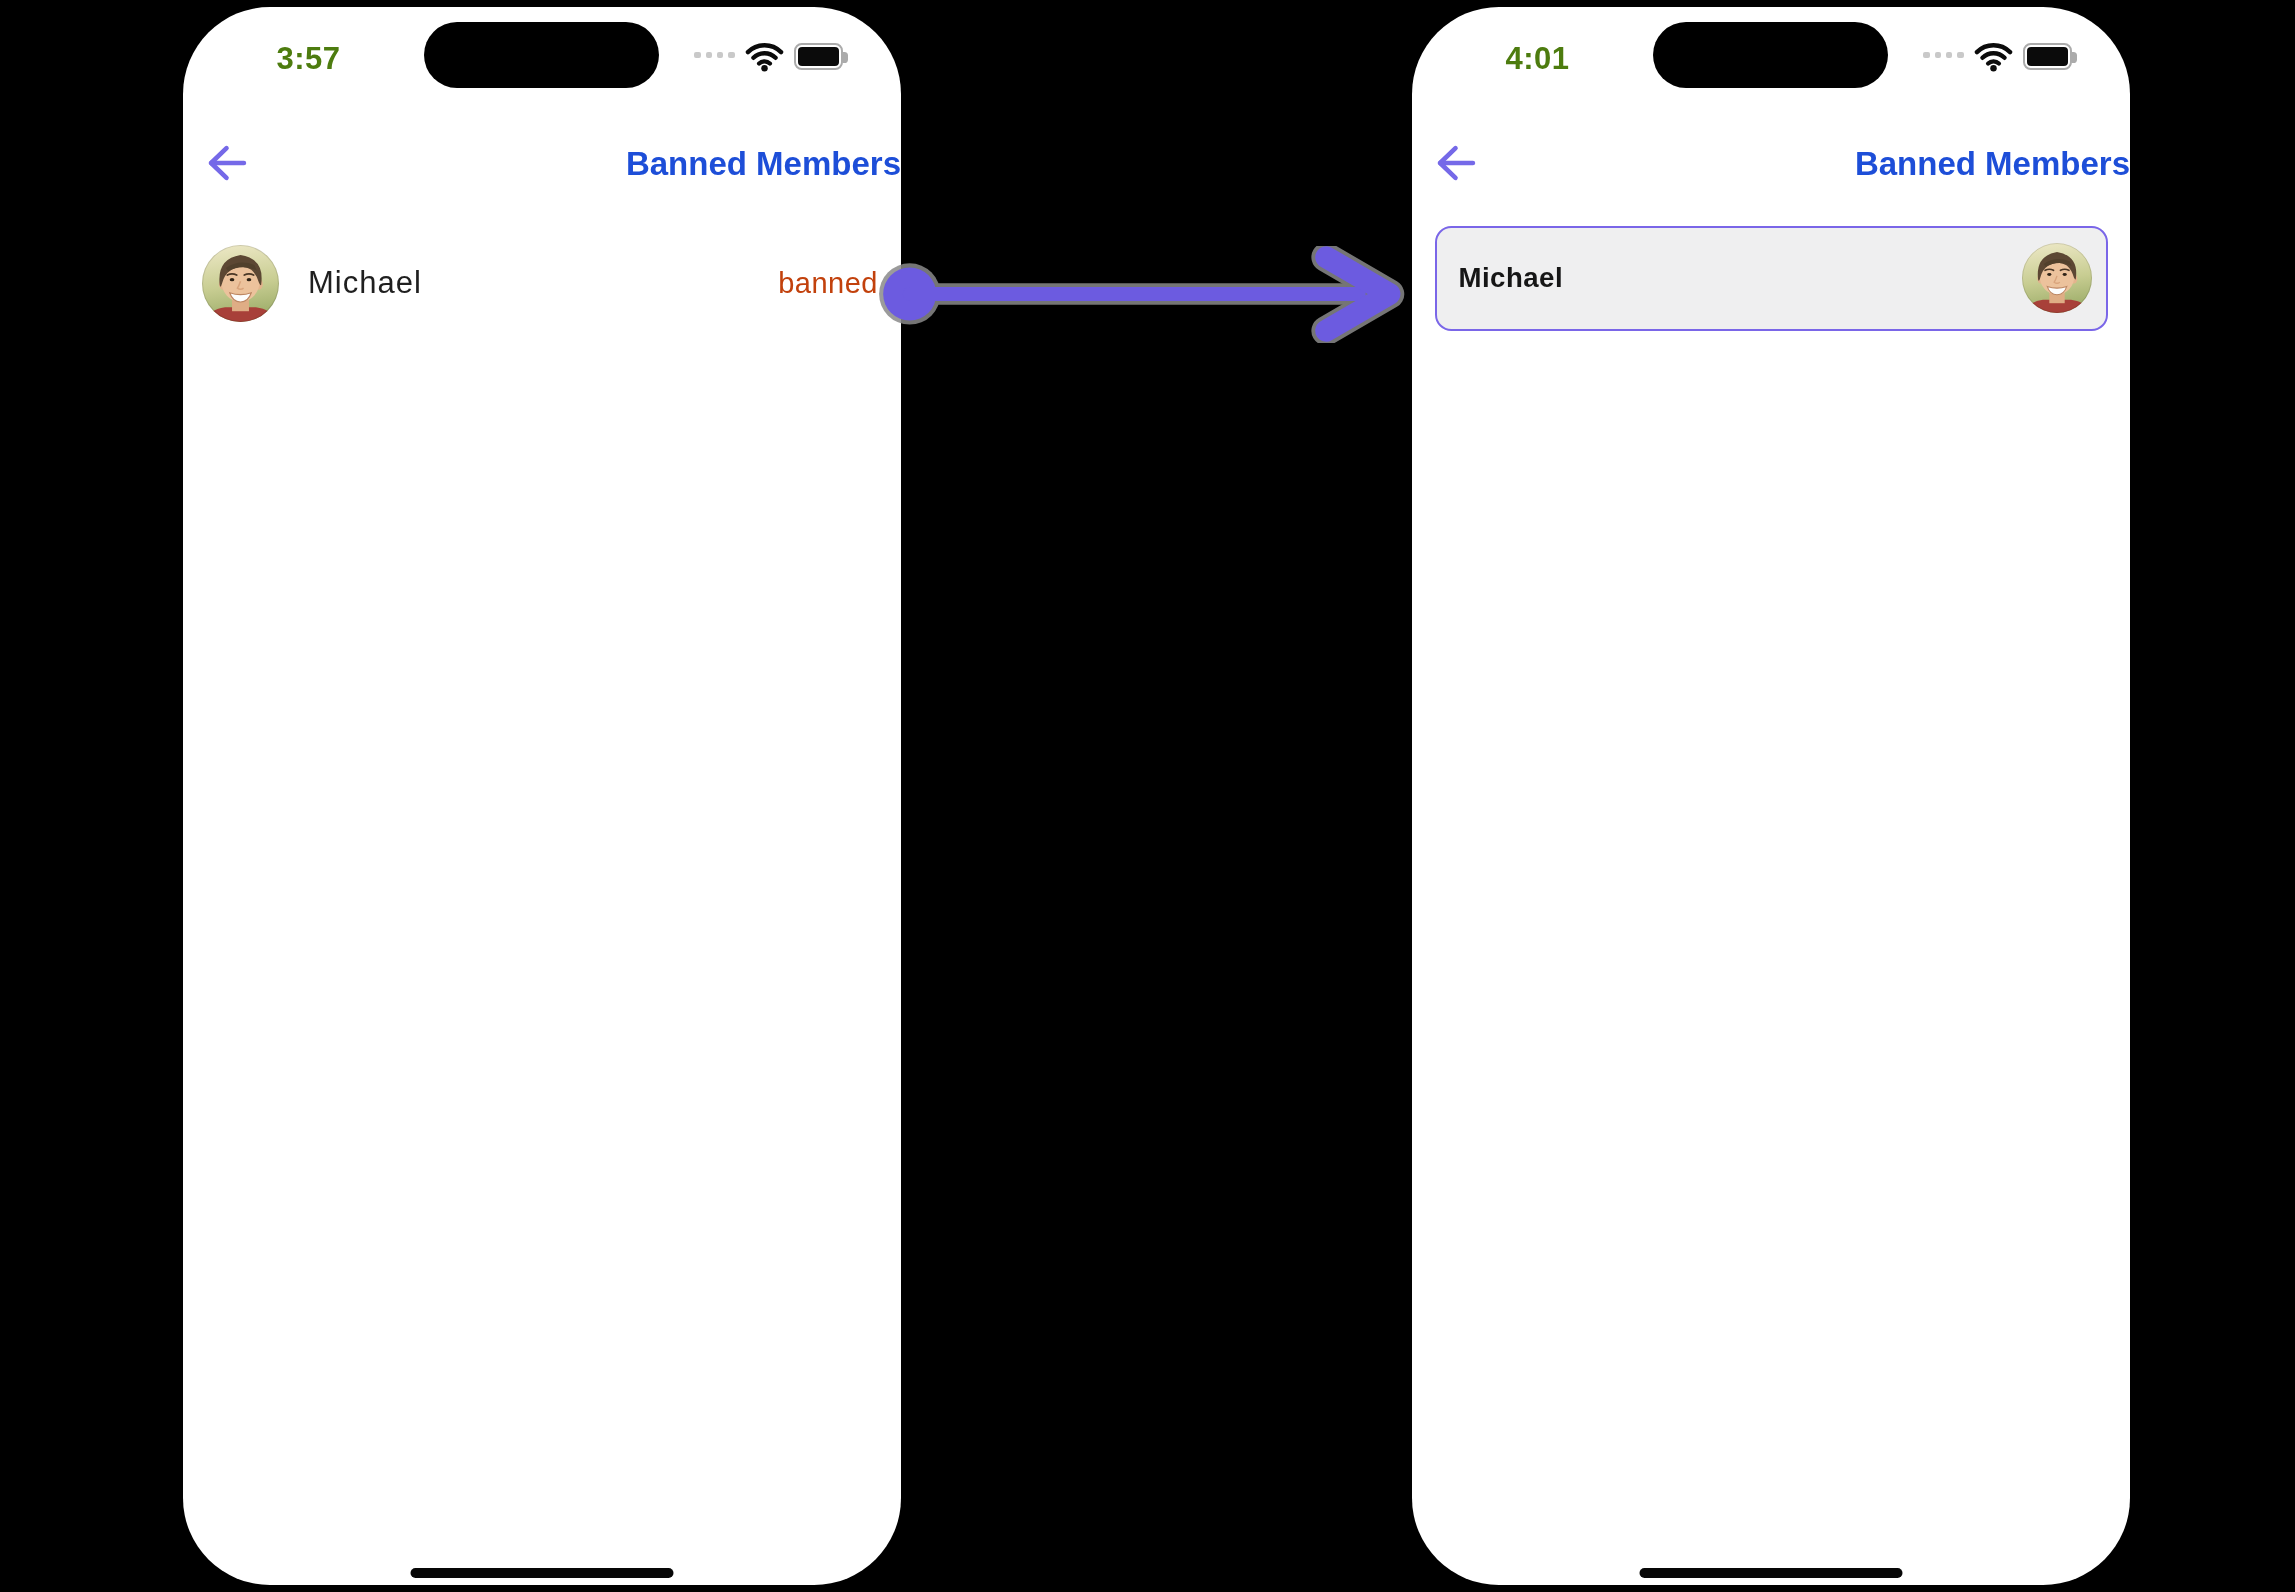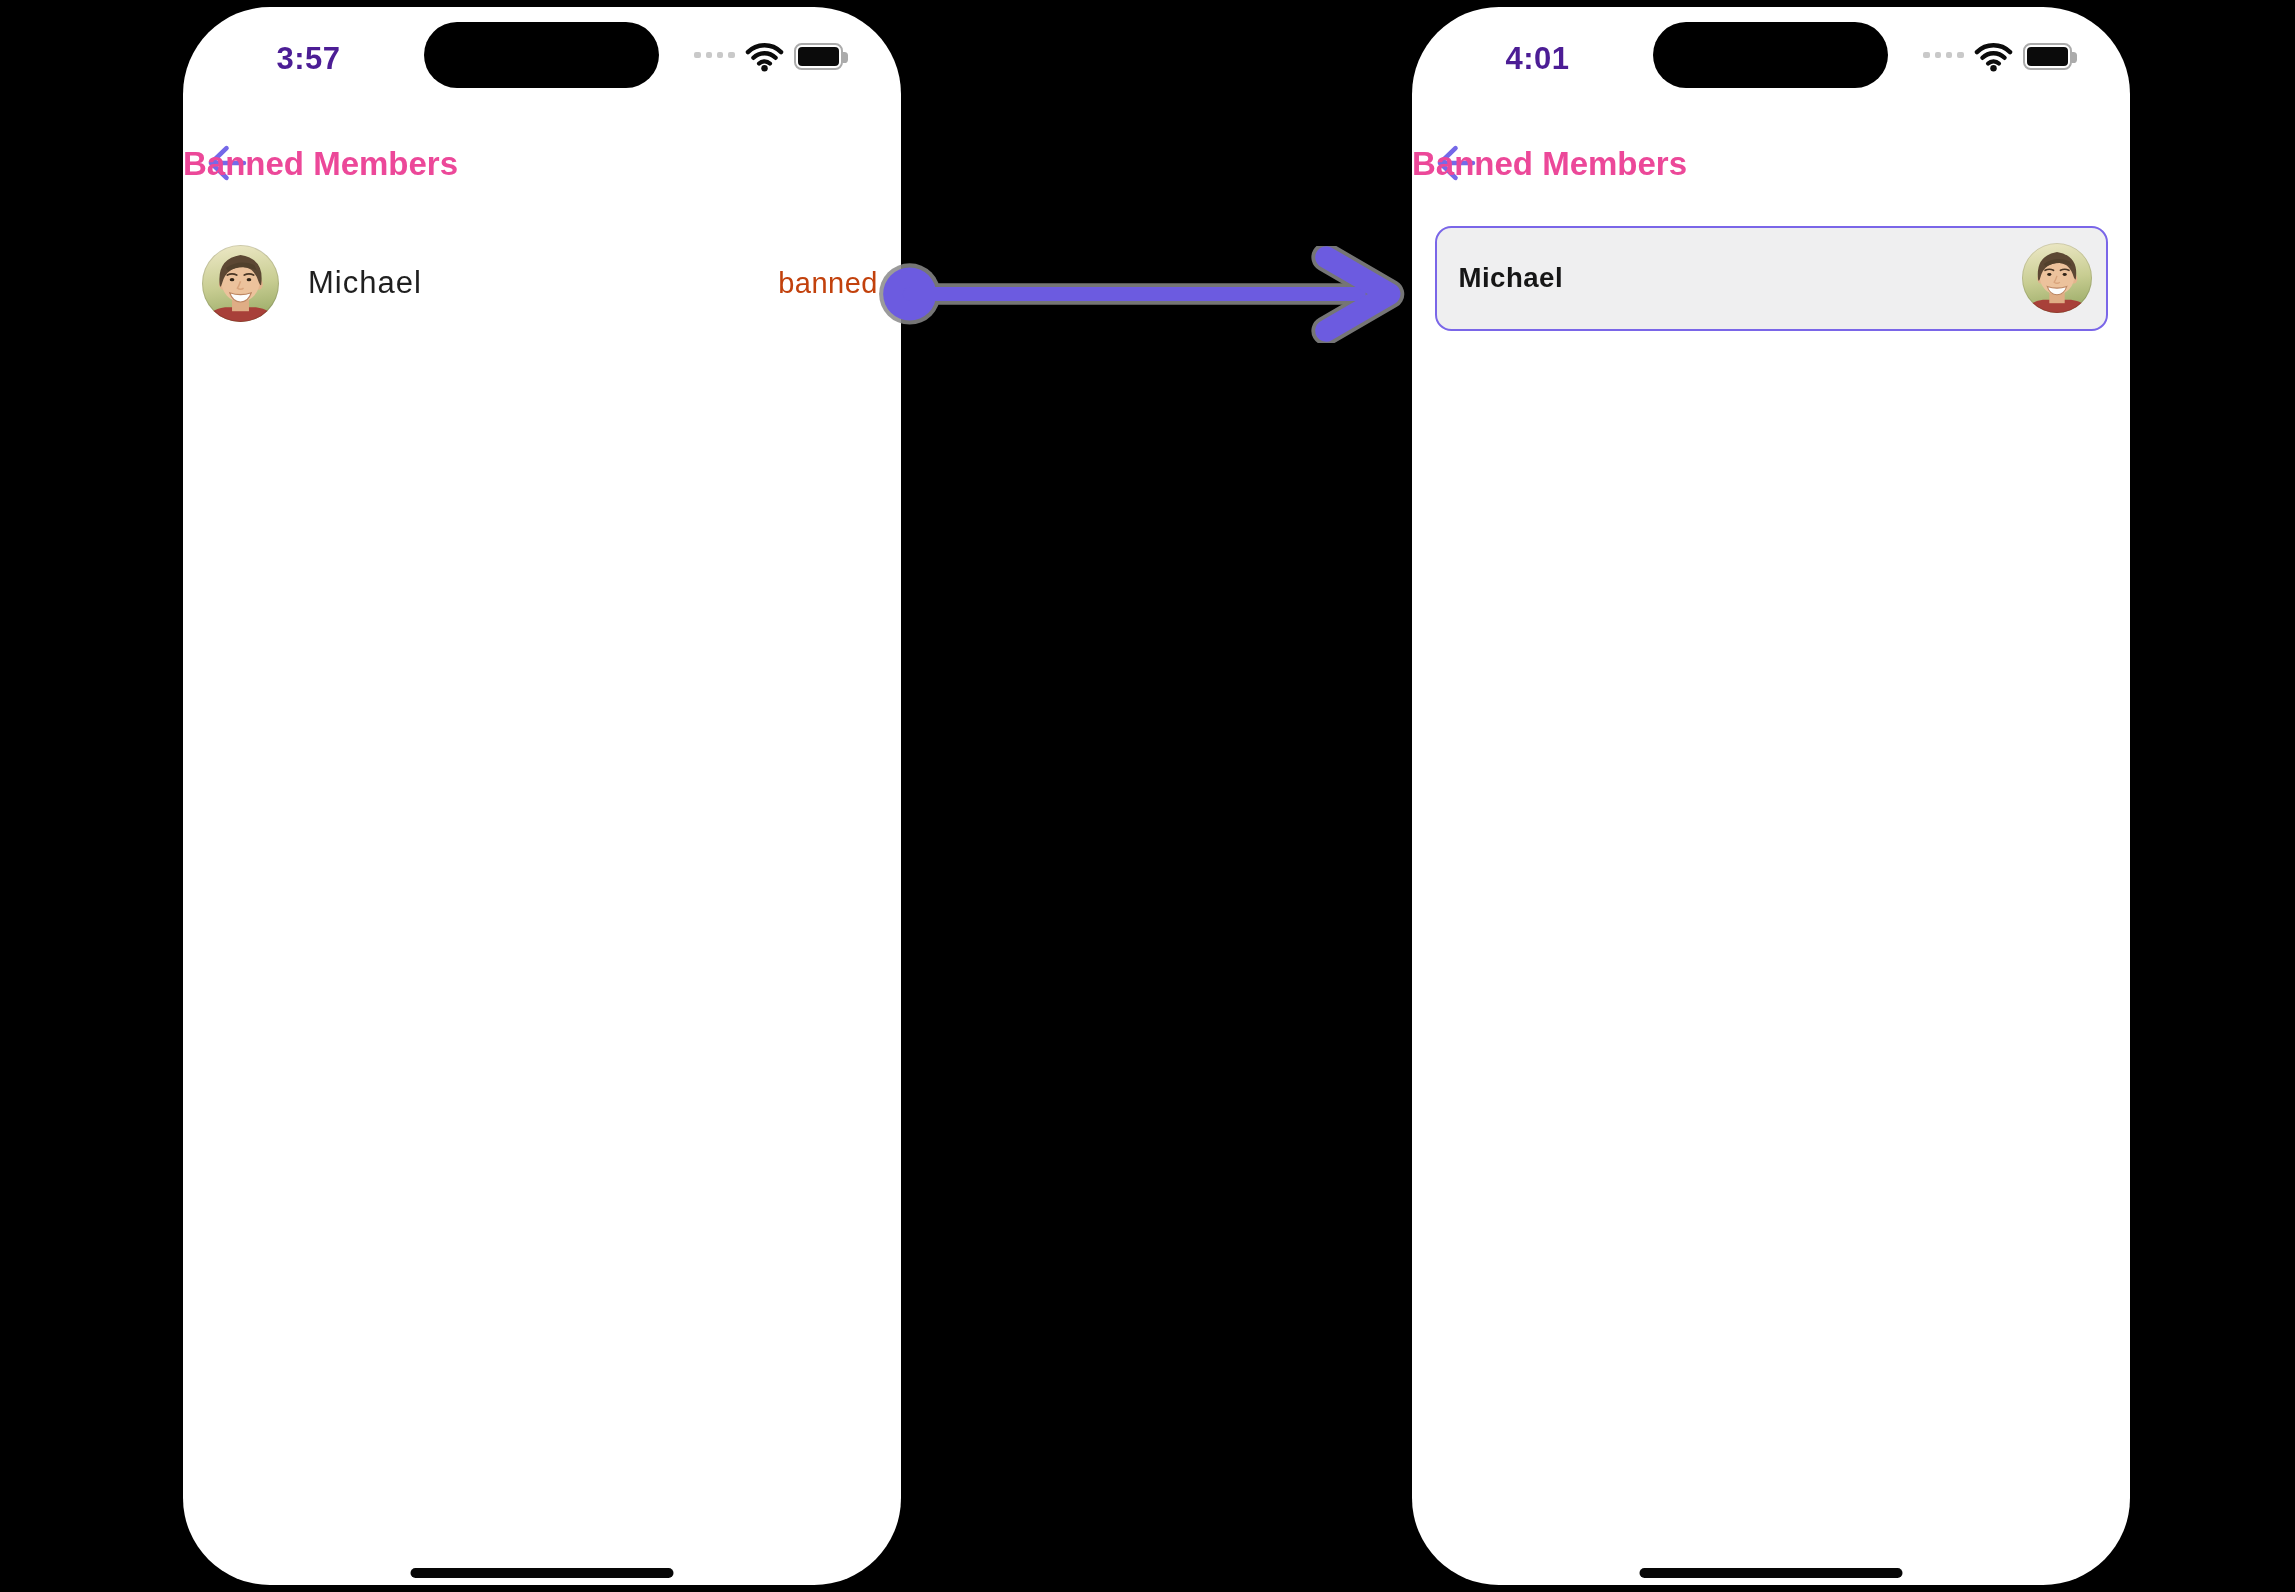--- a/index.html
+++ b/index.html
@@ -8,37 +8,37 @@
   .page { position:relative; width:2295px; height:1593px; background:#000000; overflow:hidden; }
 
   
   .phone { position:absolute; top:6.6px; width:718px; height:1578px;
            background:#ffffff; border-radius:87px; overflow:hidden; }
   .phone.left  { left:183px; }
   .phone.right { left:1412px; }
 
   
   .status-time { position:absolute; top:34px; left:82px; width:87px;
-                 text-align:center; font-size:31px; font-weight:700; color:#4c1d95; letter-spacing:0.5px; }
+                 text-align:center; font-size:31px; font-weight:700; color:#4d7c0f; letter-spacing:0.5px; }
   .island { position:absolute; top:15.3px; left:241px; width:235px; height:66px;
             background:#000; border-radius:33px; }
   .status-icons { position:absolute; top:32px; right:51px; height:36px;
                   display:flex; align-items:center; gap:10.2px; }
   .cell-dots { display:flex; gap:4.6px; align-items:flex-end; padding-bottom:3.1px; }
   .cell-dots i { width:6.6px; height:6.6px; background:#c9c9c9; border-radius:2px; }
   .battery { position:relative; width:49px; height:26.5px; border:2px solid #ababab; border-radius:7.7px; margin-right:7.1px; }
   .battery-fill { position:absolute; inset:2px; background:#0b0b0b; border-radius:4.1px; }
   .battery-nub { position:absolute; right:-7.1px; top:7.1px; width:5.1px; height:10.2px;
                  background:#ababab; border-radius:0 3.6px 3.6px 0; }
 
   
   .back-btn { position:absolute; top:137px; left:22.5px; width:41px; height:38px;
               background:none; border:none; cursor:pointer; }
-  .nav-title { position:absolute; top:138px; left:0; width:100%; text-align:left;
-               font-size:33px; font-weight:600; color:#ec4899; line-height:37px; }
+  .nav-title { position:absolute; top:138px; left:0; width:100%; text-align:right;
+               font-size:33px; font-weight:600; color:#1d4ed8; line-height:37px; }
 
   
   .member-row { position:absolute; top:238px; left:19px; right:23px; height:77px;
                 display:flex; align-items:center; }
   .avatar { display:block; width:77px; height:77px; flex:0 0 auto; }
   .avatar svg { display:block; width:100%; height:100%; }
   .member-name { margin-left:29px; font-size:31px; font-weight:500; color:#1f1f1f; letter-spacing:1px; }
   .member-status { margin-left:auto; font-size:29px; font-weight:400; color:#c2410c; letter-spacing:0.5px; }
 
   

